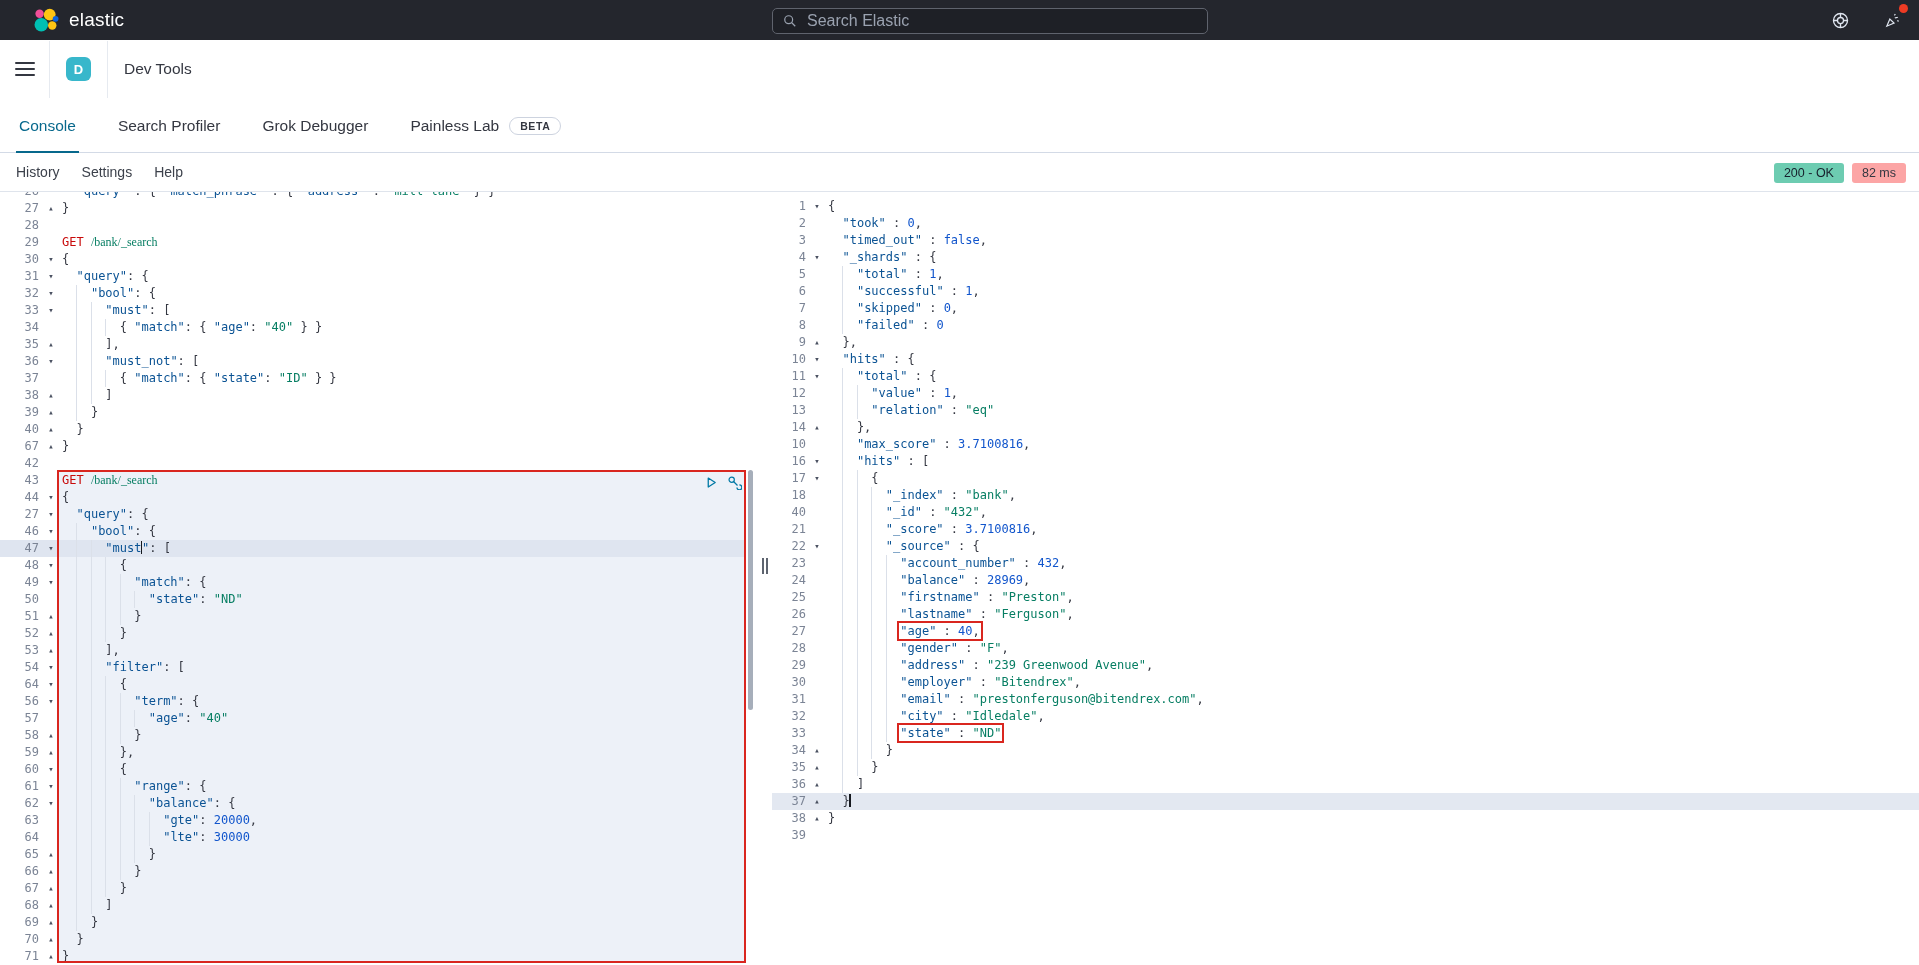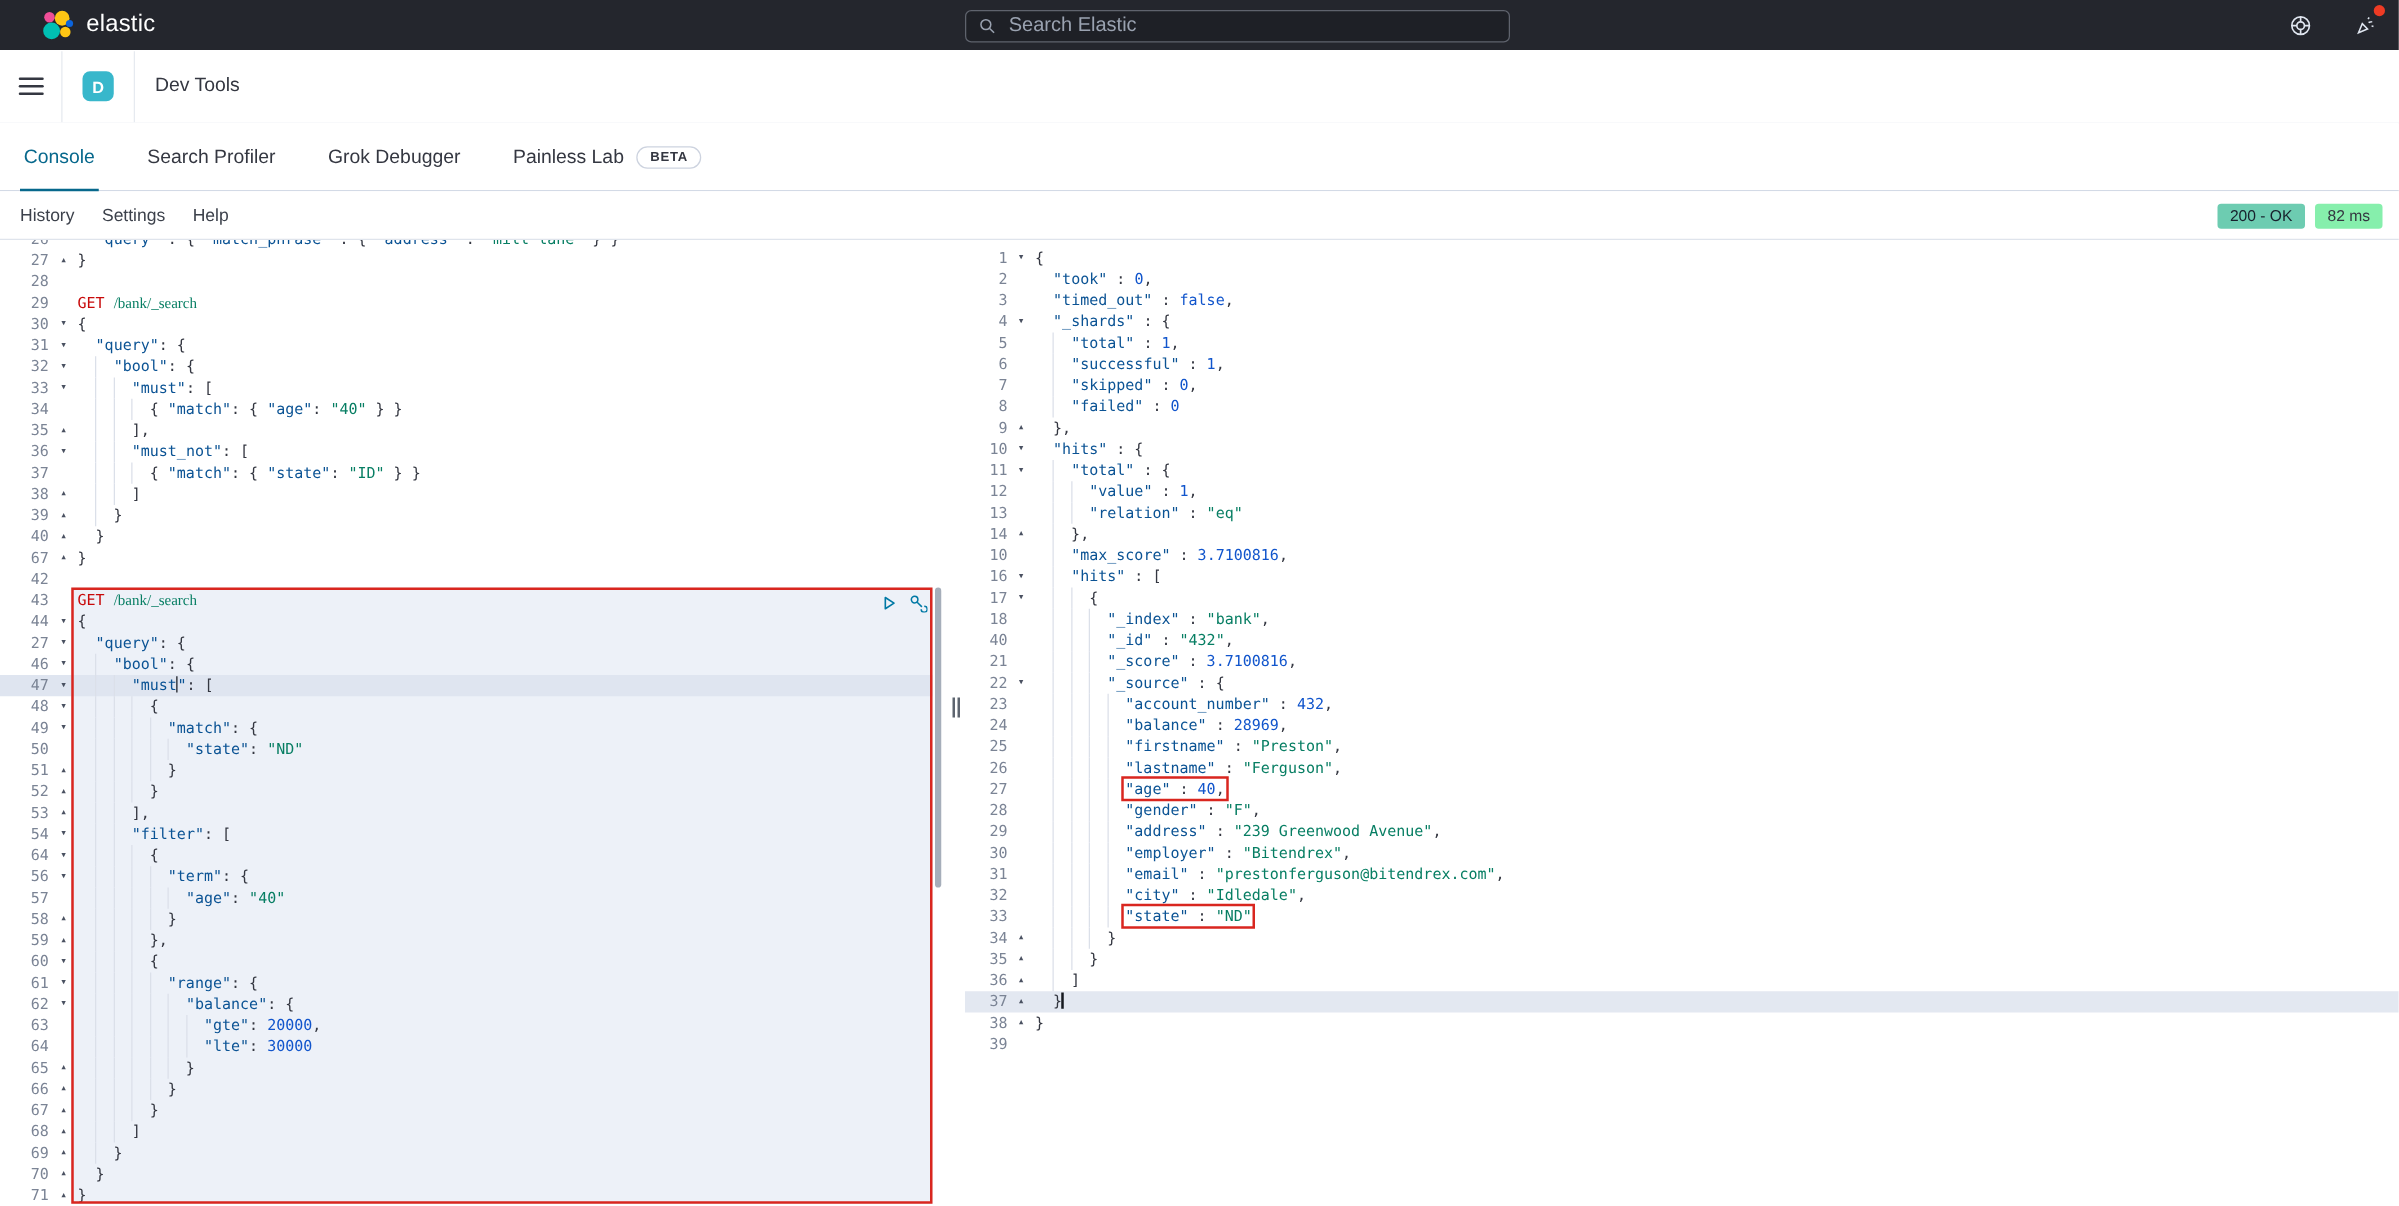--- a/index.html
+++ b/index.html
@@ -37,21 +37,21 @@
   .tab.active:after{content:"";position:absolute;left:0;right:0;bottom:-1px;height:3px;background:#07688c;}
   .betapill{margin-left:10px;border:1px solid #cdd3df;border-radius:12px;padding:2px 10px;
     font-size:10.5px;font-weight:bold;letter-spacing:.6px;color:#343741;}
   
   .menubar{position:absolute;left:0;top:153px;width:1919px;height:39px;background:#fff;
     border-bottom:1px solid #dfe4ec;display:flex;align-items:center;padding-left:16px;box-sizing:border-box;}
   .mitem{font-size:14px;color:#3c414b;margin-right:22px;cursor:pointer;}
   .statuswrap{position:absolute;right:13px;top:0;height:39px;display:flex;align-items:center;gap:8px;}
   .badge{font-size:12.5px;border-radius:3px;padding:3px 10px;}
   .badge.ok{background:#6dccb1;color:#17202c;}
-  .badge.ms{background:#86efac;color:#343741;}
+  .badge.ms{background:#fca5a5;color:#343741;}
   
   .editor-area{position:absolute;left:0;top:192px;width:1919px;height:773px;background:#fff;overflow:hidden;}
   .pane{position:absolute;top:0;height:773px;overflow:hidden;}
   .pane-left{left:0;width:763px;}
   .pane-right{left:772px;width:1147px;}
   .rows{position:relative;z-index:1;}
   .pane-left .rows{margin-top:-9px;}
   .pane-right .rows{padding-top:6px;}
   .cl{display:flex;height:17px;line-height:17px;font-family:"DejaVu Sans Mono",monospace;font-size:12px;white-space:pre;}
   .pane-left .cl{width:746px;}

